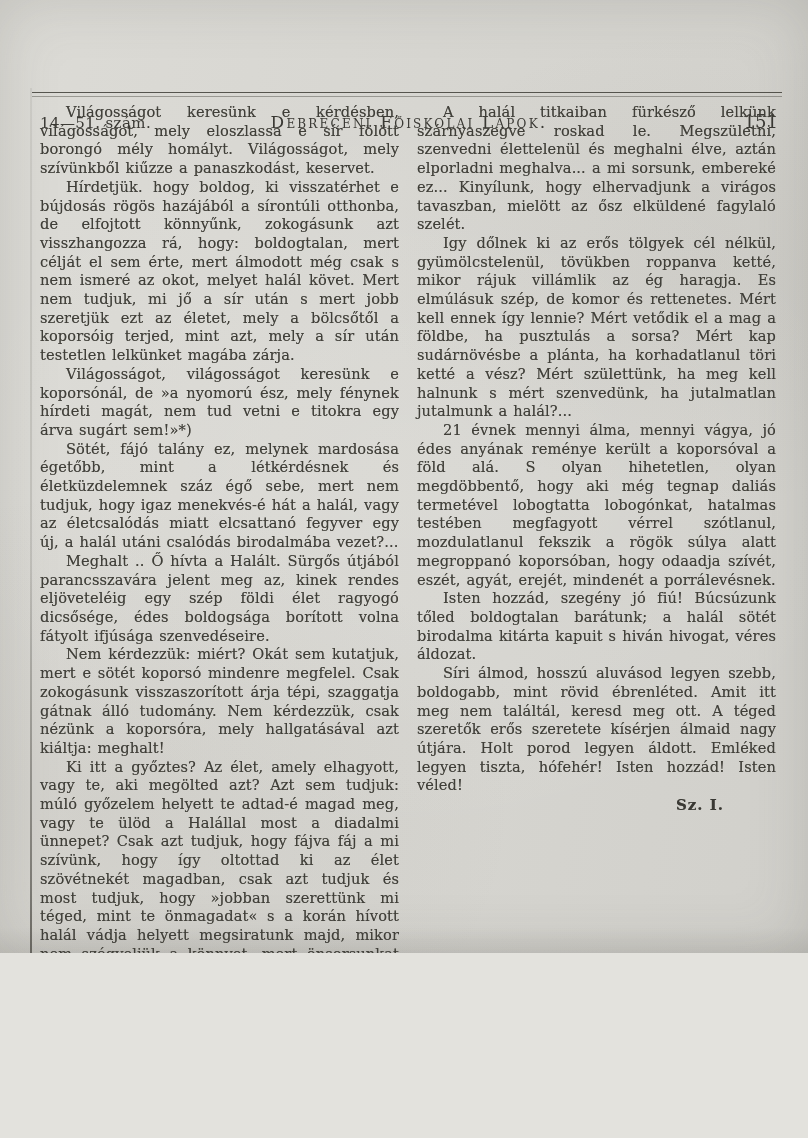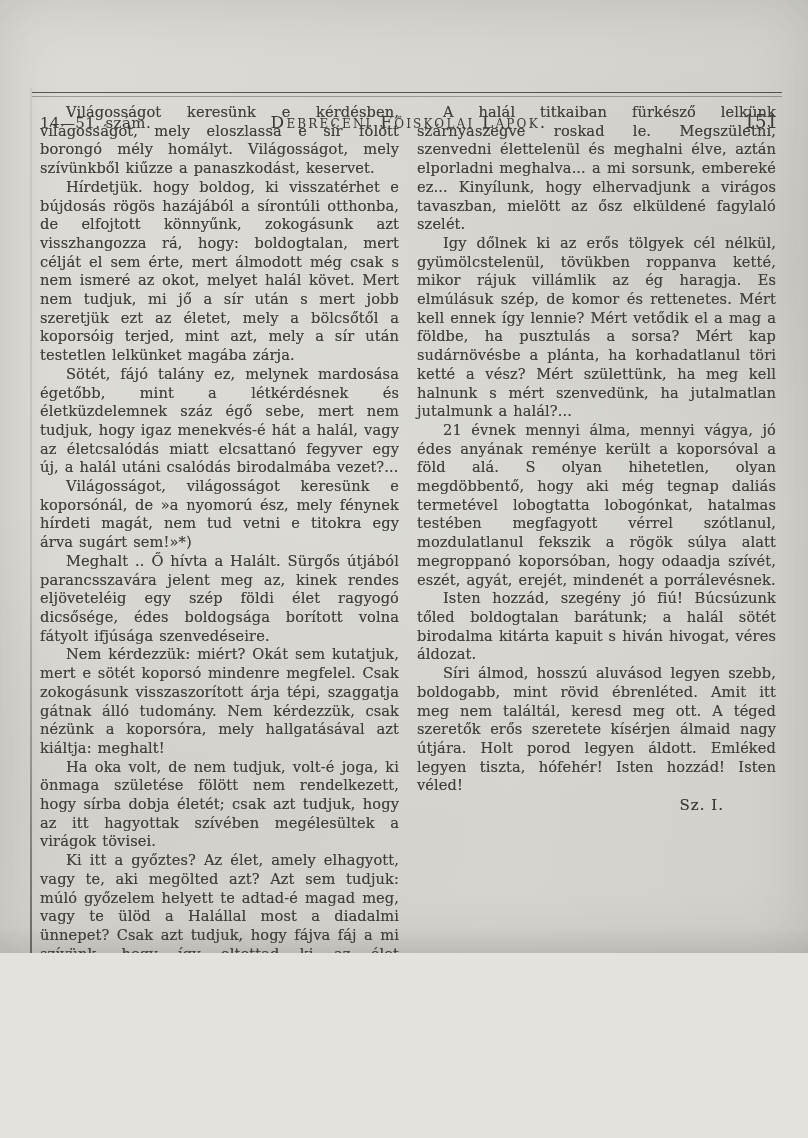--- a/index.html
+++ b/index.html
@@ -69,21 +69,21 @@
     text-shadow: 0 0 0.6px rgba(64,63,56,0.55);
   }
   
   .artifact-under { position: relative; }
   .artifact-under::after {
     content: ""; position: absolute; left: 88px; right: -6px; bottom: 1px;
     height: 1px; background: rgba(110,108,98,0.32);
   }
   .signature {
     text-align: right; padding-right: 52px; margin-top: 1px;
-    font-weight: normal; font-size: 15px; letter-spacing: 1px;
+    font-weight: bold; font-size: 15px; letter-spacing: 1px;
     color: #3a3934;
     text-shadow: 0 0 0.6px rgba(58,57,50,0.55);
   }
 </style>
 </head>
 <body>
 
 <div class="page">
 
   <div class="scan-line-left"></div>
@@ -94,25 +94,24 @@
     <span class="journal-title">Debreceni Főiskolai Lapok.</span>
     <span class="page-number">151</span>
   </div>
   <div class="header-rule"></div>
 
   <div class="columns">
 
     <div class="column">
       <p>Világosságot keresünk e kérdésben, világosságot, mely eloszlassa e sír fölött borongó mély homályt. Világosságot, mely szívünkből kiűzze a panaszkodást, keservet.</p>
       <p>Hírdetjük. hogy boldog, ki visszatérhet e bújdosás rögös hazájából a sírontúli otthonba, de elfojtott könnyűnk, zokogásunk azt visszhangozza rá, hogy: boldogtalan, mert célját el sem érte, mert álmodott még csak s nem ismeré az okot, melyet halál követ. Mert nem tudjuk, mi jő a sír után s mert jobb szeretjük ezt az életet, mely a bölcsőtől a koporsóig terjed, mint azt, mely a sír után testetlen lelkünket magába zárja.</p>
+      <p>Világosságot, világosságot keresünk e koporsónál, de »a nyomorú ész, mely fénynek hírdeti magát, nem tud vetni e titokra egy árva sugárt sem!»*)</p>
       <p>Sötét, fájó talány ez, melynek mardosása égetőbb, mint a létkérdésnek és életküzdelemnek száz égő sebe, mert nem tudjuk, hogy igaz menekvés-é hát a halál, vagy az életcsalódás miatt elcsattanó fegyver egy új, a halál utáni csalódás birodalmába vezet?...</p>
-      <p>Világosságot, világosságot keresünk e koporsónál, de »a nyomorú ész, mely fénynek hírdeti magát, nem tud vetni e titokra egy árva sugárt sem!»*)</p>
       <p>Meghalt .. Ő hívta a Halált. Sürgős útjából parancsszavára jelent meg az, kinek rendes eljöveteléig egy szép földi élet ragyogó dicsősége, édes boldogsága borított volna fátyolt ifjúsága szenvedéseire.</p>
       <p>Nem kérdezzük: miért? Okát sem kutatjuk, mert e sötét koporsó mindenre megfelel. Csak zokogásunk visszaszorított árja tépi, szaggatja gátnak álló tudomány. Nem kérdezzük, csak nézünk a koporsóra, mely hallgatásával azt kiáltja: meghalt!</p>
-      <p>Ha oka volt, de nem tudjuk, volt-é joga, ki önmaga születése fölött nem rendelkezett, hogy sírba dobja életét; csak azt tudjuk, hogy az itt hagyottak szívében megélesültek a virágok tövisei.</p>
       <p>Ki itt a győztes? Az élet, amely elhagyott, vagy te, aki megölted azt? Azt sem tudjuk: múló győzelem helyett te adtad-é magad meg, vagy te ülöd a Halállal most a diadalmi ünnepet? Csak azt tudjuk, hogy fájva fáj a mi szívünk, hogy így oltottad ki az élet szövétnekét magadban, csak azt tudjuk és most tudjuk, hogy »jobban szerettünk mi téged, mint te önmagadat« s a korán hívott halál vádja helyett megsiratunk majd, mikor nem szégyeljük a könnyet, mert önsorsunkat gyászoljuk holnap talán tebenned.</p>
     </div>
 
     <div class="column">
       <p>A halál titkaiban fürkésző lelkünk szárnyaszegve roskad le. Megszületni, szenvedni élettelenül és meghalni élve, aztán elporladni meghalva... a mi sorsunk, embereké ez... Kinyílunk, hogy elhervadjunk a virágos tavaszban, mielött az ősz elküldené fagylaló szelét.</p>
       <p>Igy dőlnek ki az erős tölgyek cél nélkül, gyümölcstelenül, tövükben roppanva ketté, mikor rájuk villámlik az ég haragja. Es elmúlásuk szép, de komor és rettenetes. Mért kell ennek így lennie? Mért vetődik el a mag a földbe, ha pusztulás a sorsa? Mért kap sudárnövésbe a plánta, ha korhadatlanul töri ketté a vész? Mért születtünk, ha meg kell halnunk s mért szenvedünk, ha jutalmatlan jutalmunk a halál?...</p>
       <p>21 évnek mennyi álma, mennyi vágya, jó édes anyának reménye került a koporsóval a föld alá. S olyan hihetetlen, olyan megdöbbentő, hogy aki még tegnap daliás termetével lobogtatta lobogónkat, hatalmas testében megfagyott vérrel szótlanul, mozdulatlanul fekszik a rögök súlya alatt megroppanó koporsóban, hogy odaadja szívét, eszét, agyát, erejét, mindenét a porrálevésnek.</p>
       <p>Isten hozzád, szegény jó fiú! Búcsúzunk tőled boldogtalan barátunk; a halál sötét birodalma kitárta kapuit s hiván hivogat, véres áldozat.</p>
       <p>Síri álmod, hosszú aluvásod legyen szebb, boldogabb, mint rövid ébrenléted. Amit itt meg nem találtál, keresd meg ott. A téged szeretők erős szeretete kísérjen álmaid nagy útjára. Holt porod legyen áldott. Emléked legyen tiszta, hófehér! Isten hozzád! Isten véled!</p>
       <div class="signature">Sz. I.</div>

